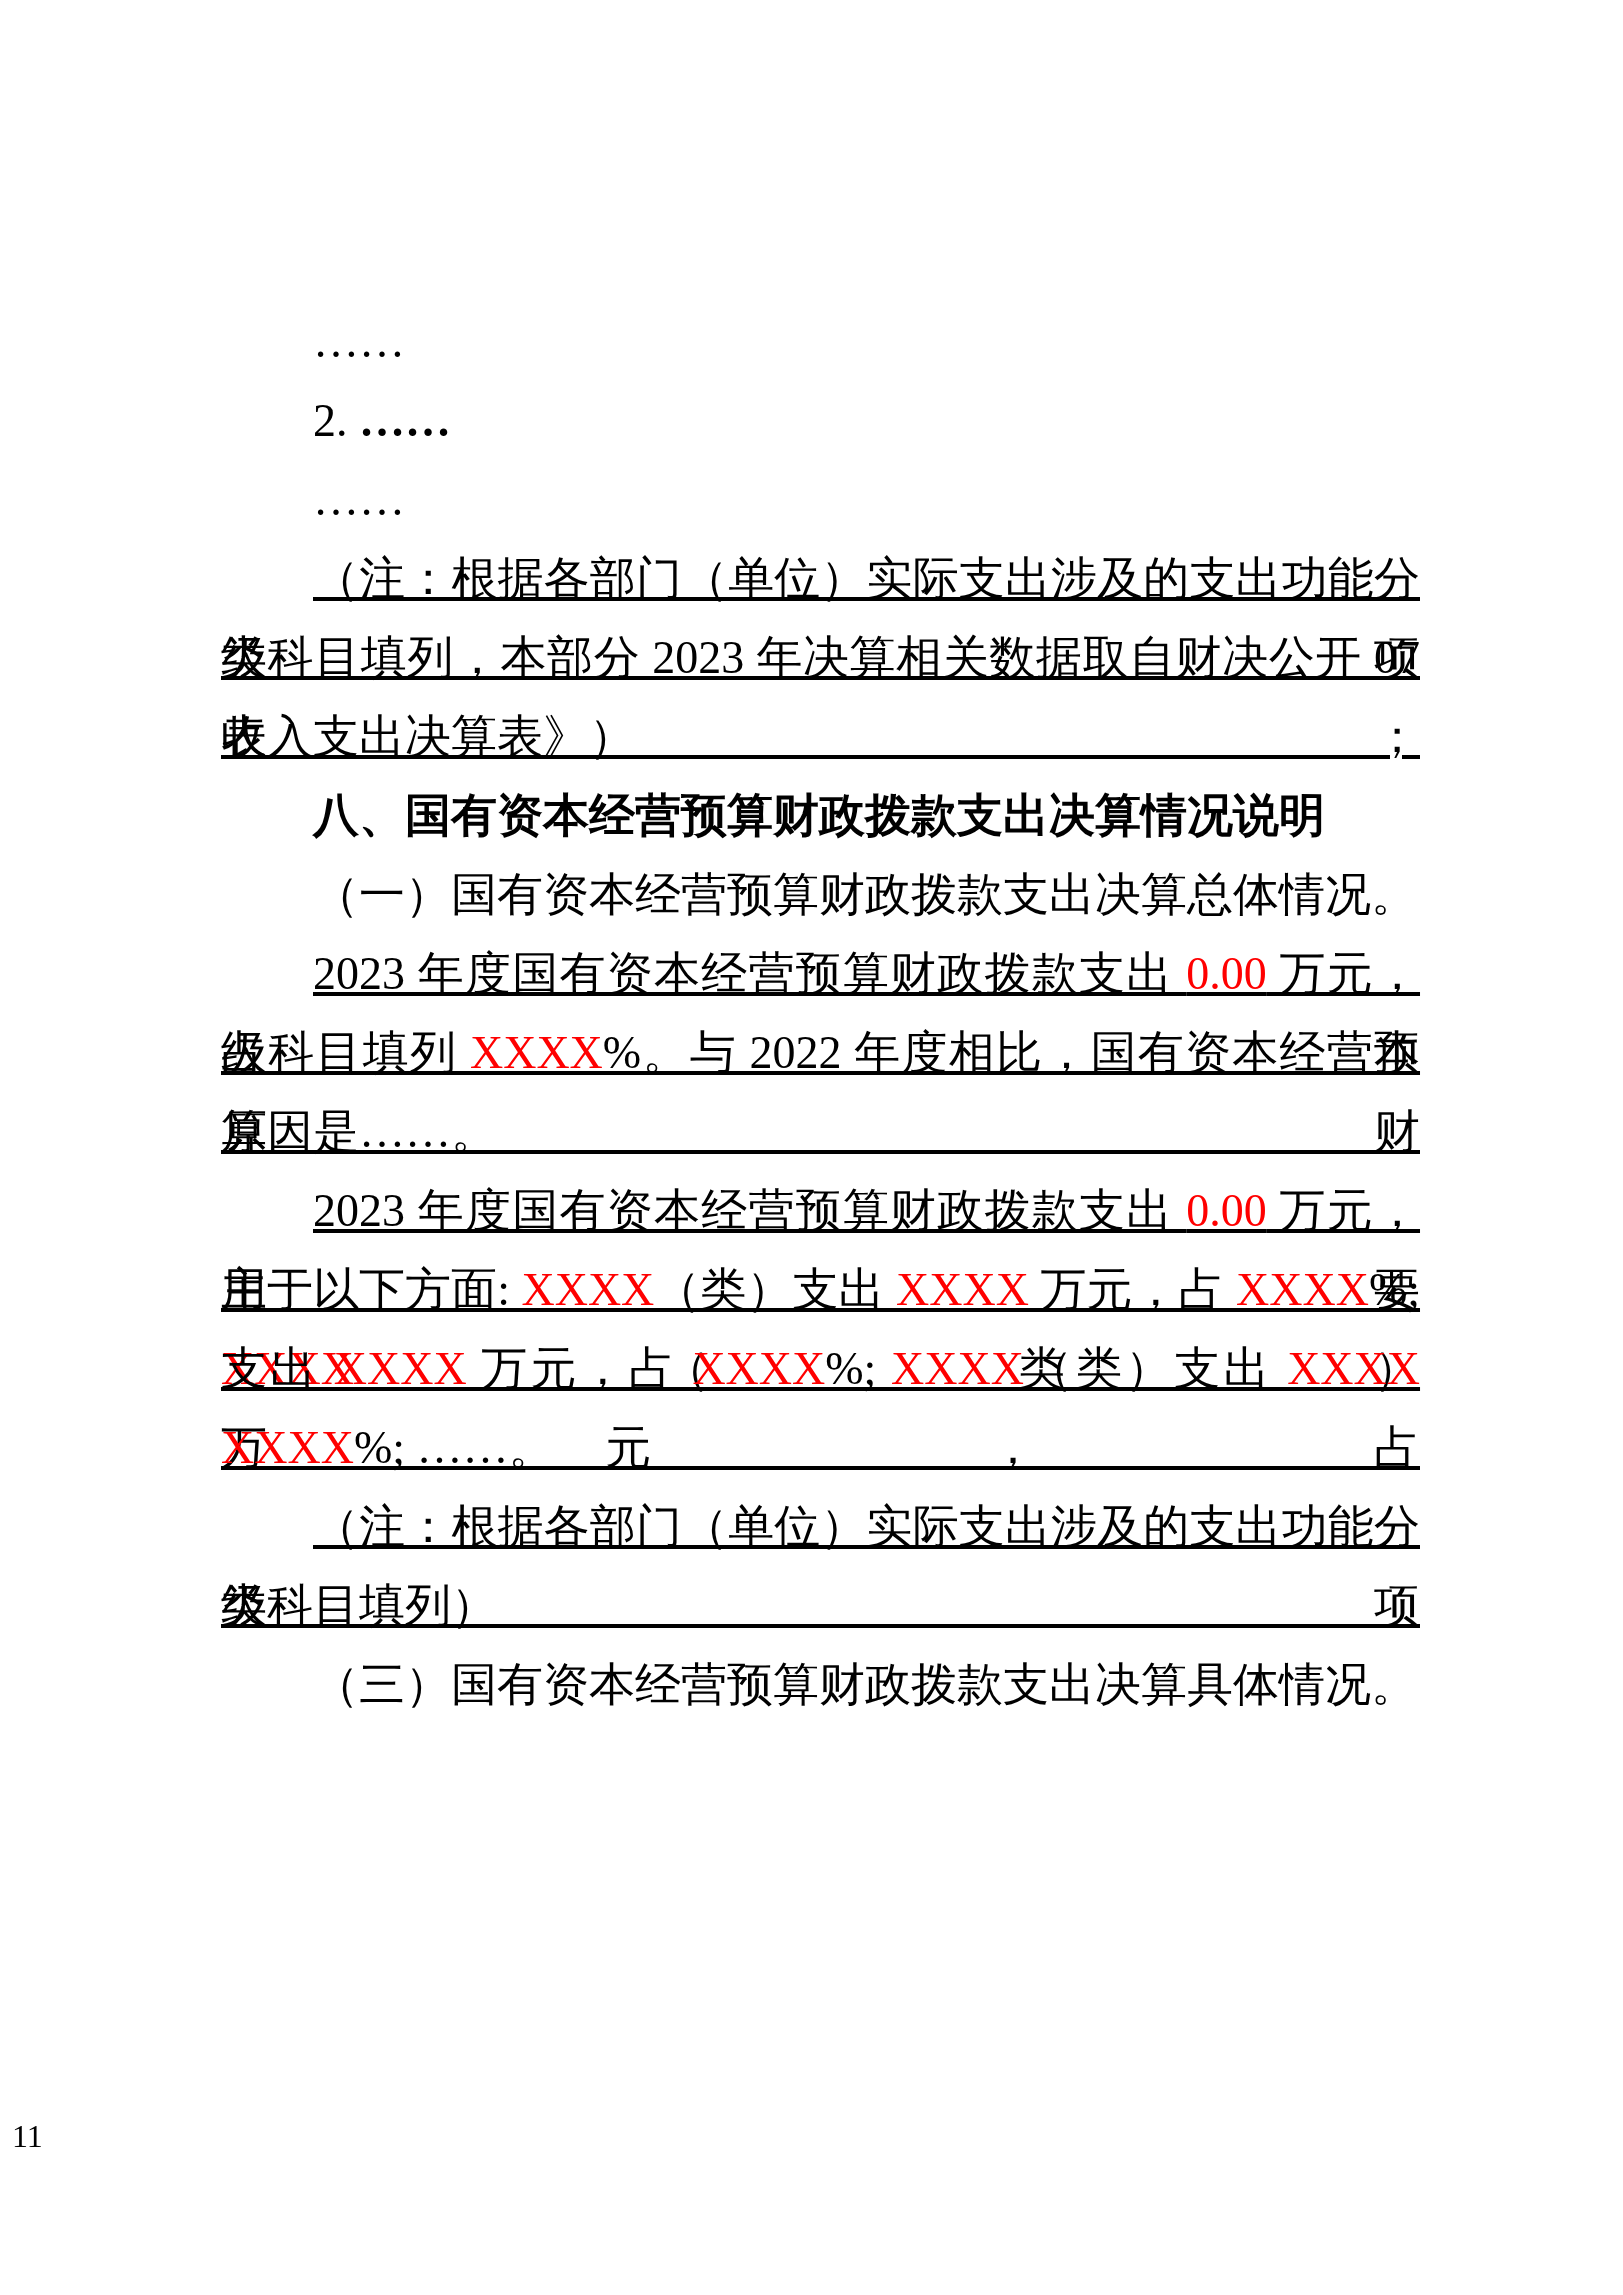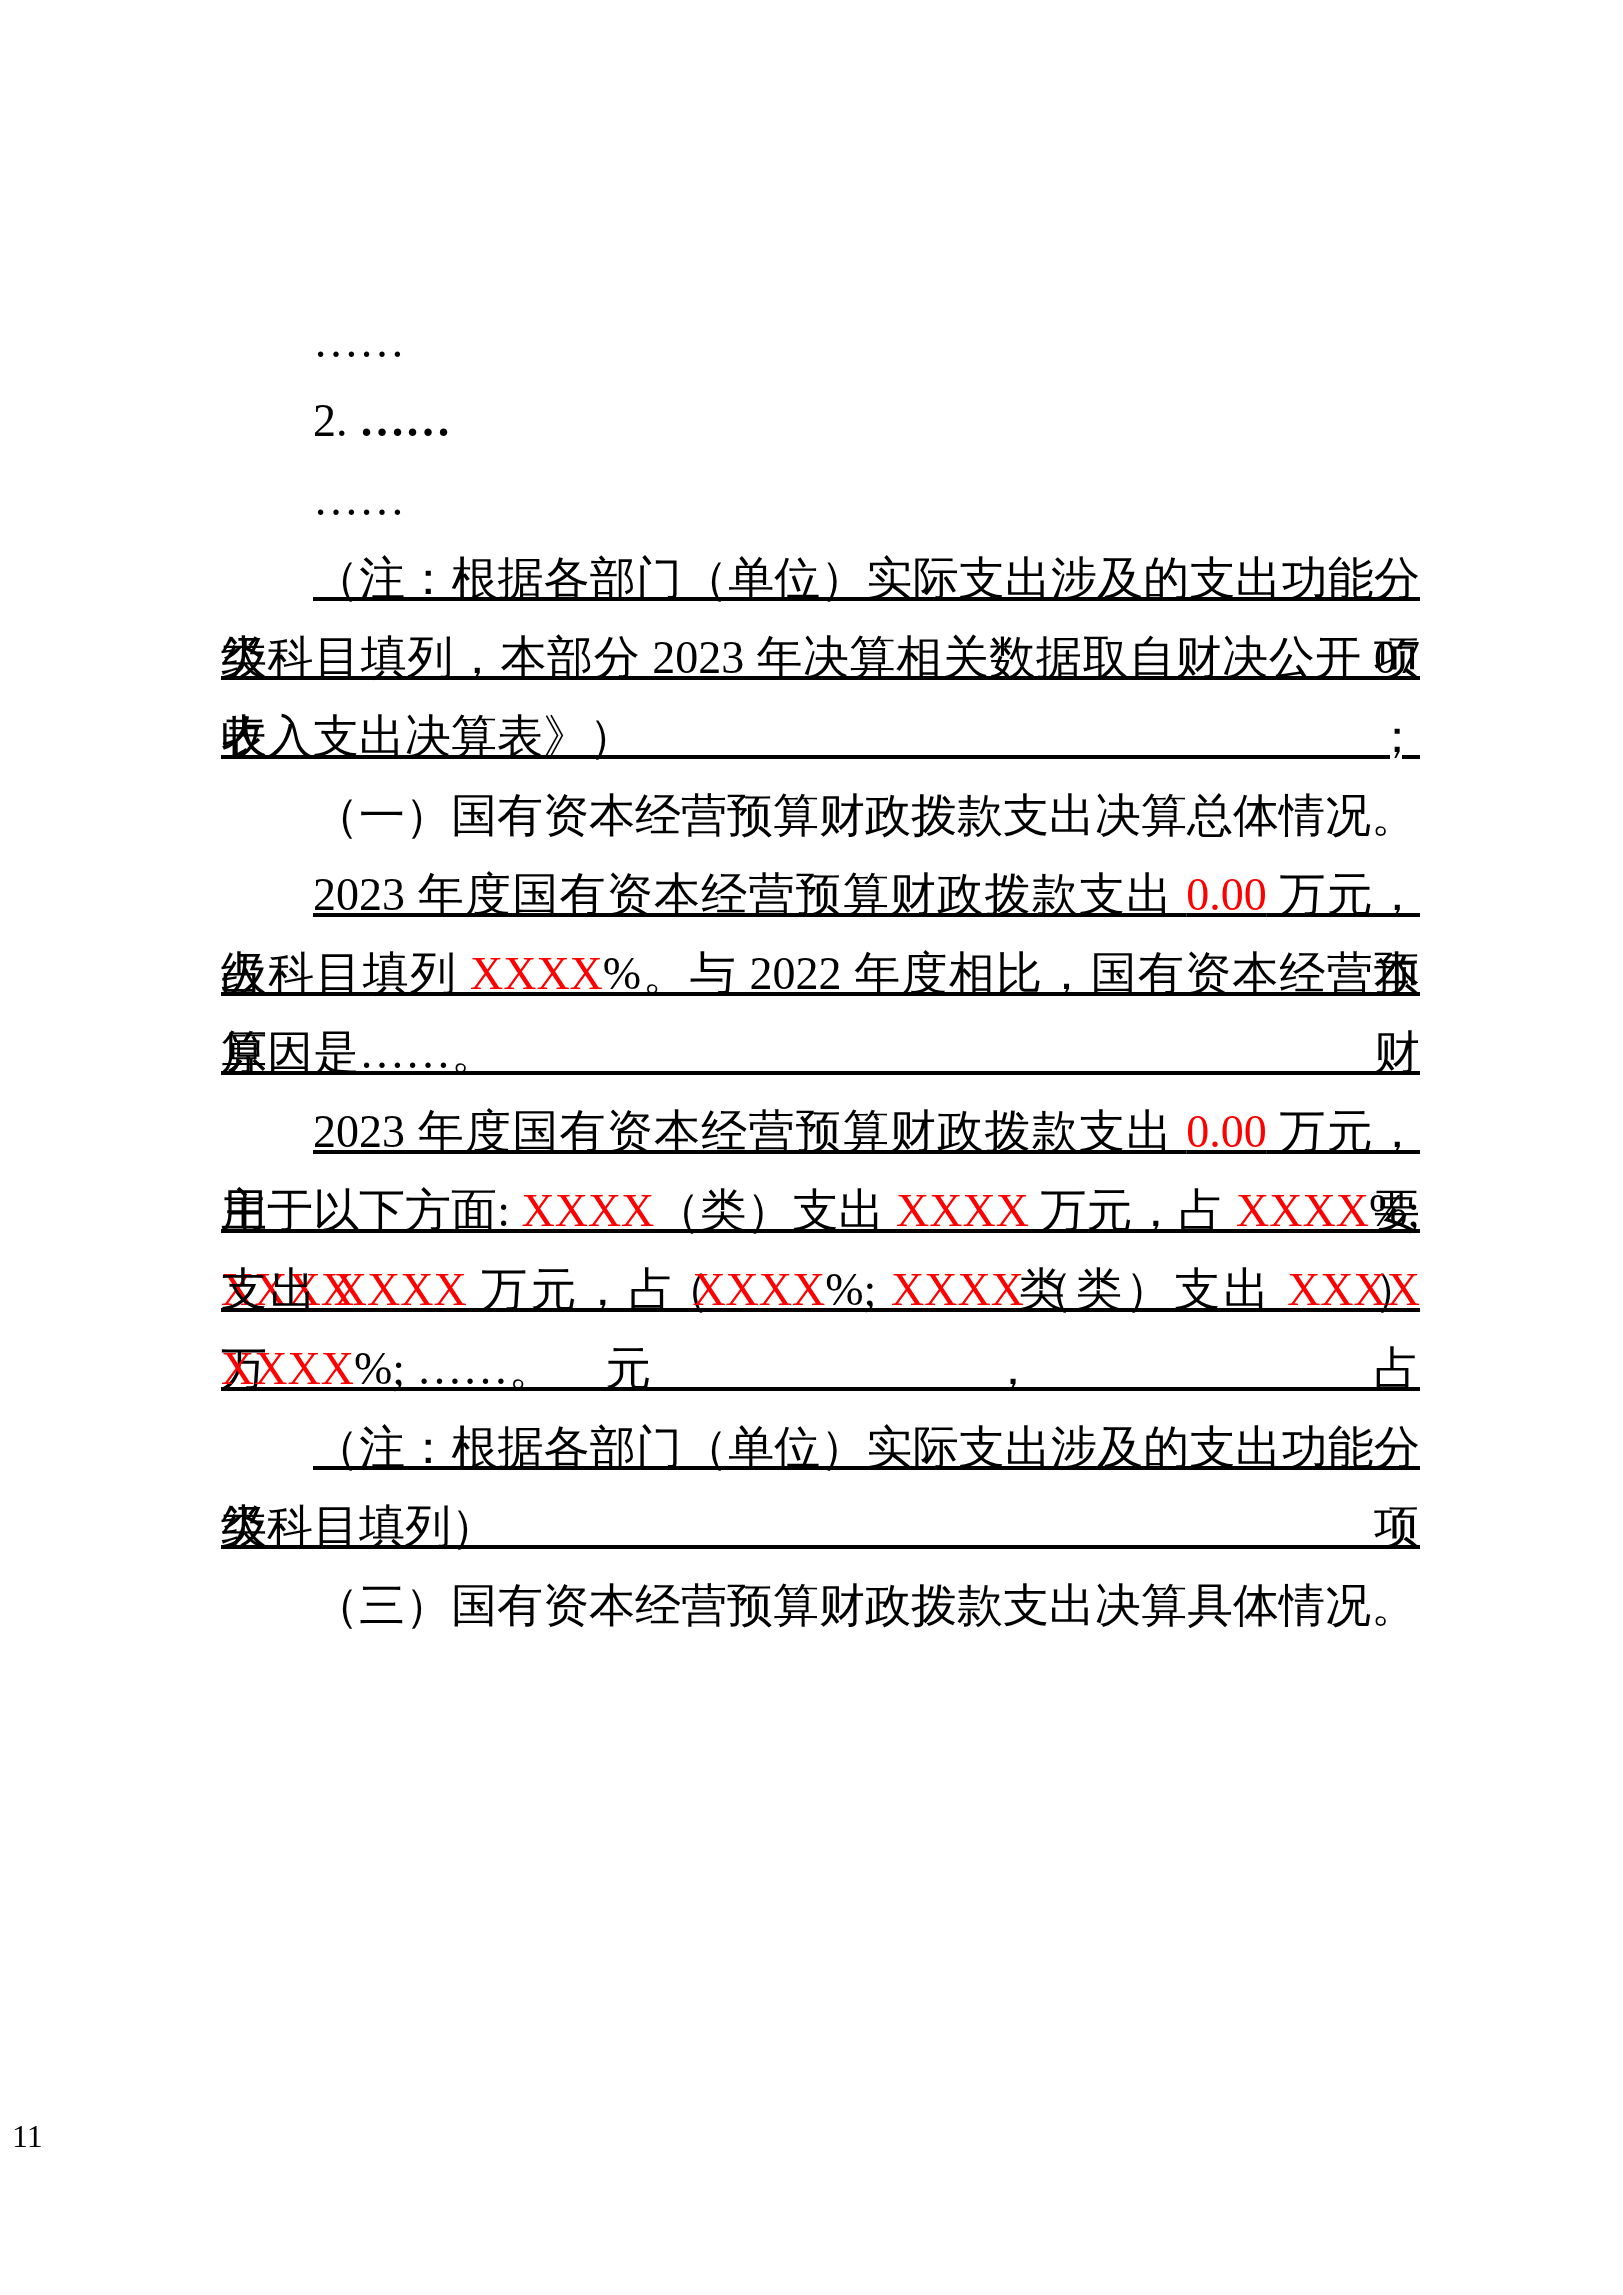--- a/index.html
+++ b/index.html
@@ -57,20 +57,21 @@
 <body>
 
 <div class="page">
   <div class="doc-body" id="doc-body">
       <div class="line indent"><span>……</span></div>
       <div class="line indent"><span>2. </span><span class="bold">……</span></div>
       <div class="line indent"><span>……</span></div>
       <div class="line indent justify"><span>（注：根据各部门（单位）实际支出涉及的支出功能分类项</span></div>
       <div class="line justify"><span>级科目填列，本部分 2023 年决算相关数据取自财决公开 07 表；</span></div>
       <div class="line"><span>收入支出决算表》）</span></div>
+      <div class="line indent bold"><span>八、国有资本经营预算财政拨款支出决算情况说明</span></div>
       <div class="line indent"><span>（一）国有资本经营预算财政拨款支出决算总体情况。</span></div>
       <div class="line indent justify"><span>2023 年度国有资本经营预算财政拨款支出 </span><span class="red">0.00</span><span> 万元，占本</span></div>
       <div class="line justify"><span>级科目填列 </span><span class="red">XXXX</span><span>%。与 2022 年度相比，国有资本经营预算财</span></div>
       <div class="line"><span>原因是……。</span></div>
       <div class="line indent justify"><span>2023 年度国有资本经营预算财政拨款支出 </span><span class="red">0.00</span><span> 万元，主要</span></div>
       <div class="line justify"><span>用于以下方面: </span><span class="red">XXXX</span><span>（类）支出 </span><span class="red">XXXX</span><span> 万元，占 </span><span class="red">XXXX</span><span>%; </span><span class="red">XXXX</span><span>（类）</span></div>
       <div class="line justify"><span>支出 </span><span class="red">XXXX</span><span> 万元，占 </span><span class="red">XXXX</span><span>%; </span><span class="red">XXXX</span><span>（类）支出 </span><span class="red">XXXX</span><span> 万元，占</span></div>
       <div class="line"><span class="red">XXXX</span><span>%; ……。</span></div>
       <div class="line indent justify"><span>（注：根据各部门（单位）实际支出涉及的支出功能分类项</span></div>
       <div class="line"><span>级科目填列）</span></div>

